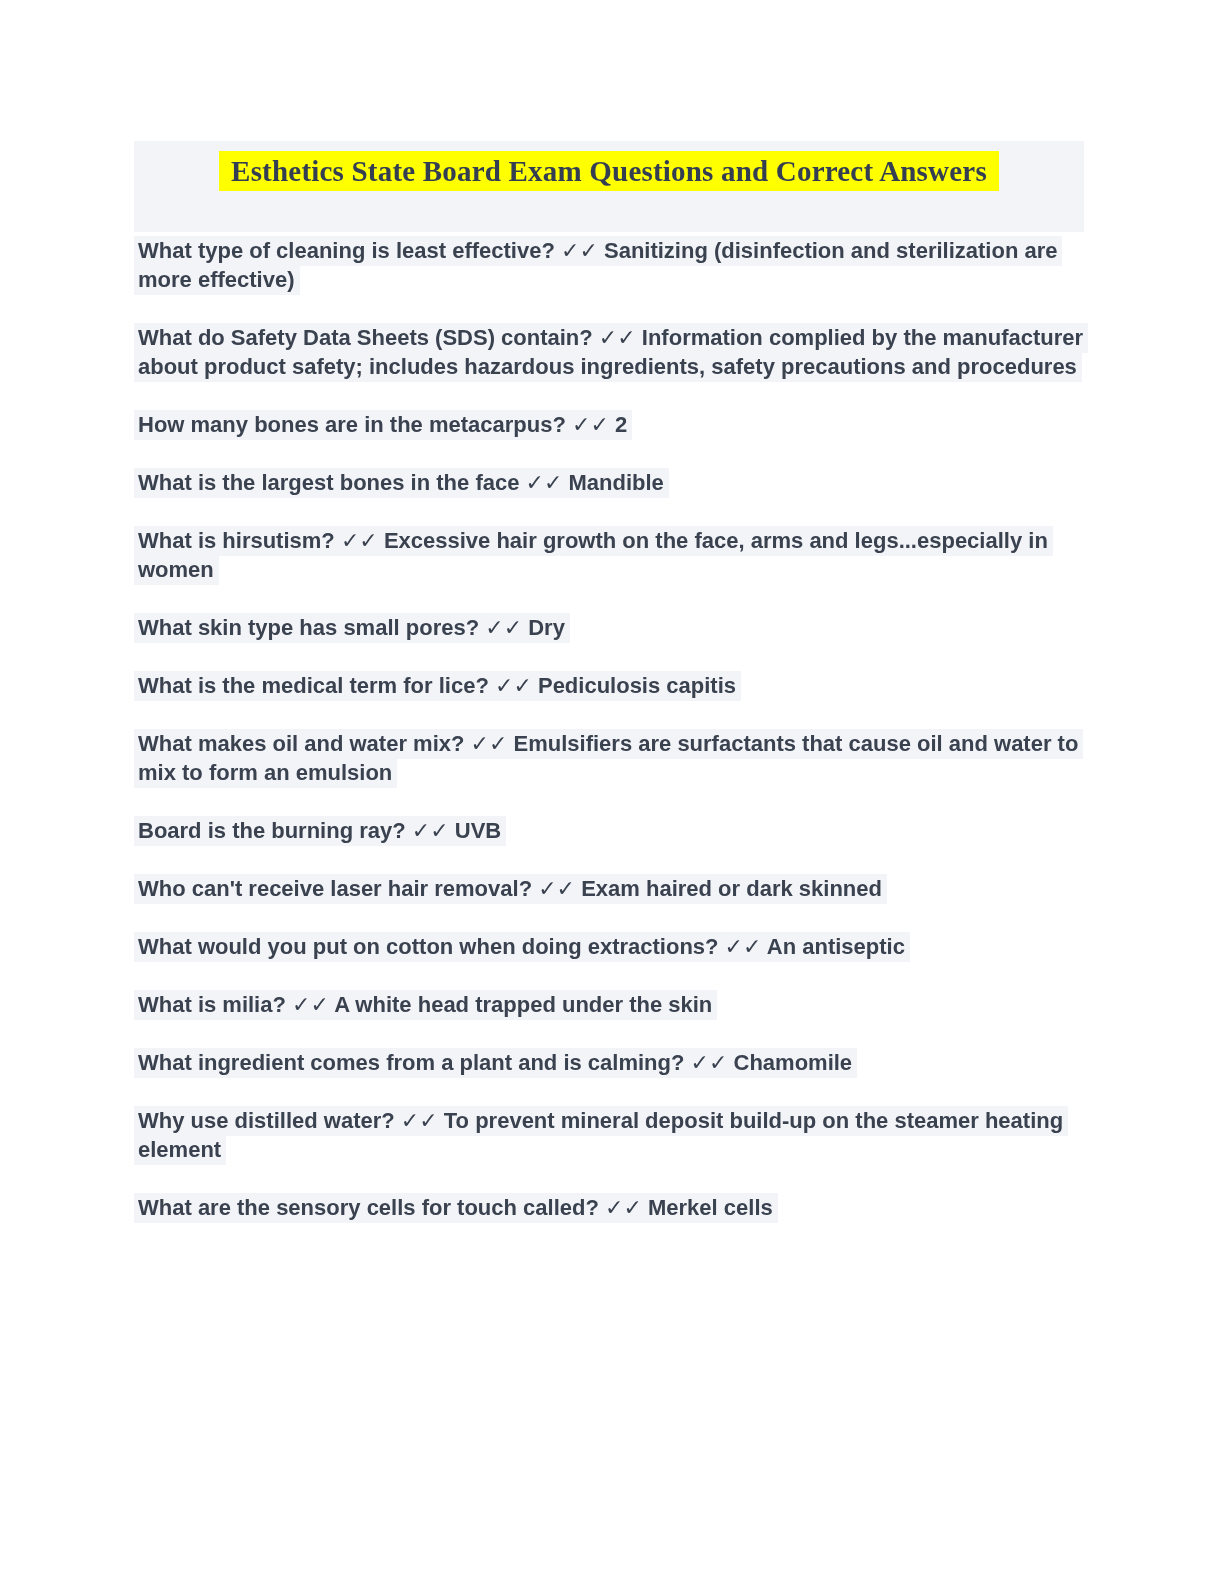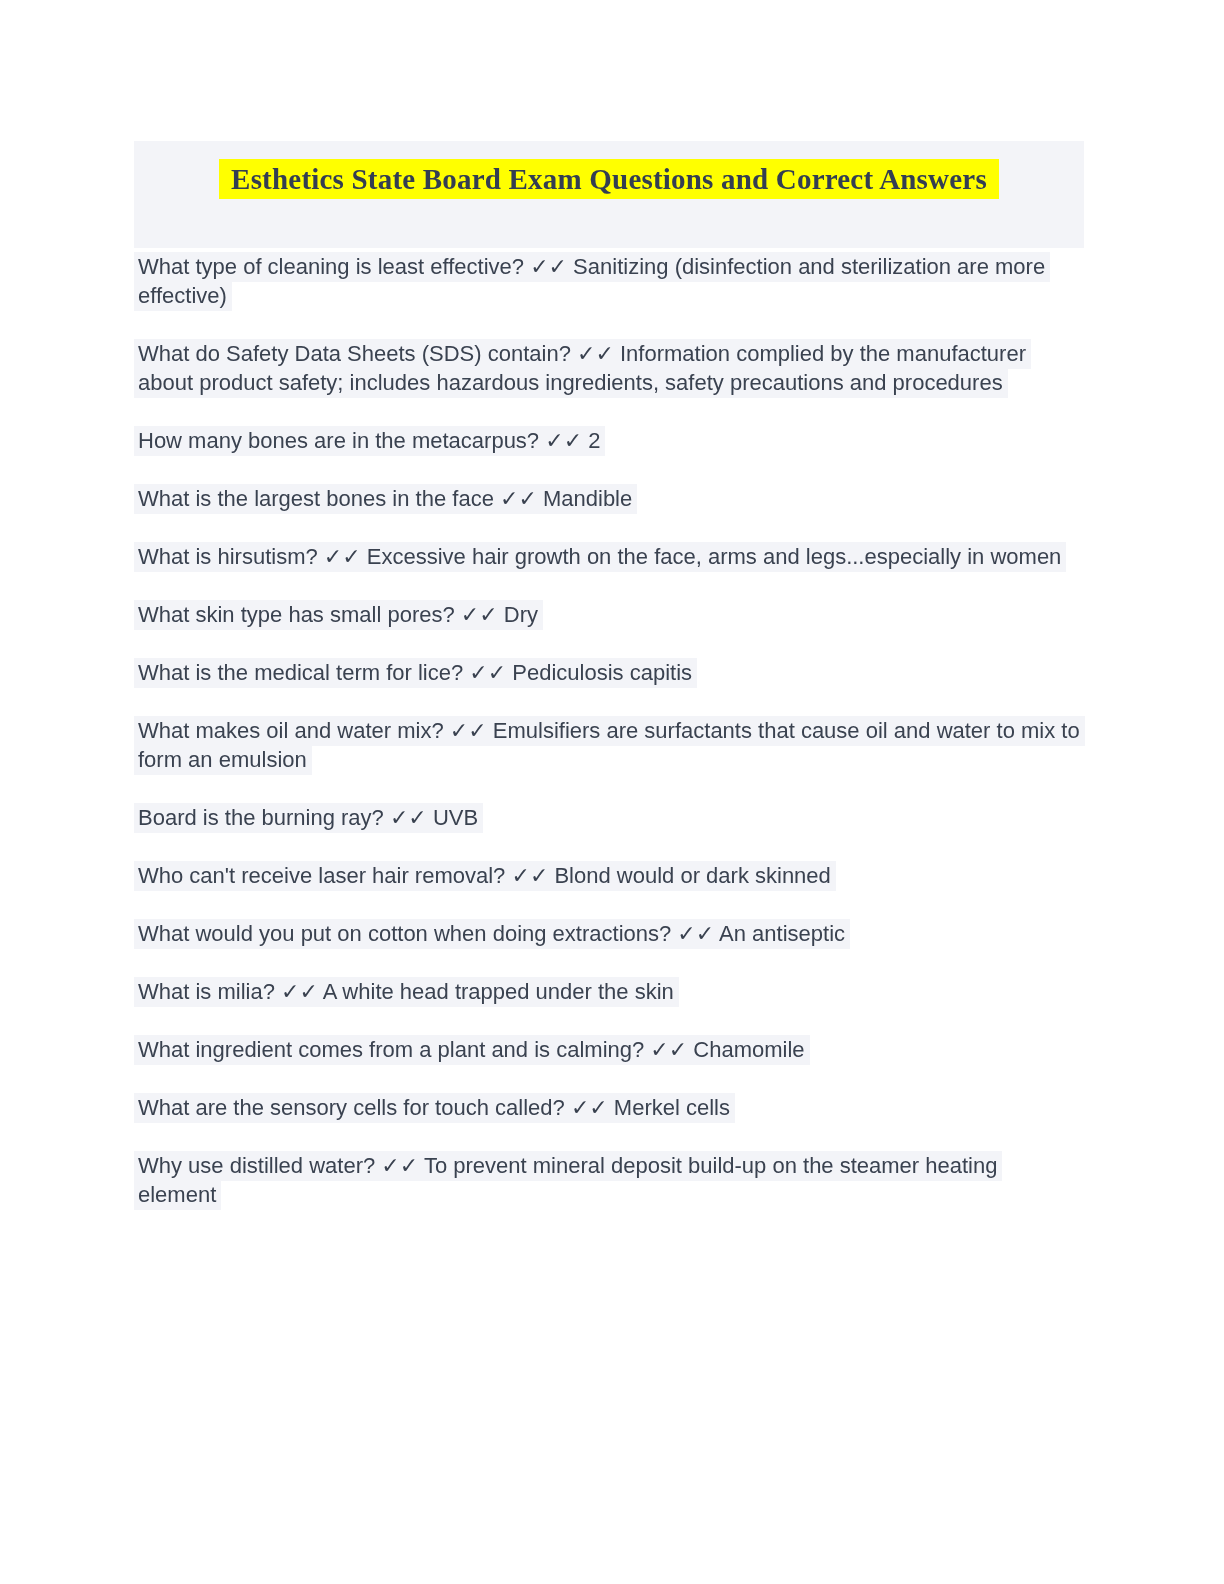--- a/index.html
+++ b/index.html
@@ -18,33 +18,34 @@
     left: 134px;
     top: 141px;
     width: 950px;
   }
   .title-block {
     background: #f3f4f8;
     text-align: center;
     padding: 2px 0 33px 0;
   }
   .doc-title {
-    margin: 16px;
+    margin: 8px;
     display: inline-block;
     font-family: "Liberation Serif", "DejaVu Serif", serif;
     font-weight: bold;
     font-size: 29px;
     line-height: 40px;
     color: #333e52;
     background: #ffff00;
     padding: 0 12px;
     letter-spacing: 0.2px;
   }
   .qa-list {
     margin-top: 4px;
+    font-weight: bold;
   }
   .qa {
     margin: 0 0 29px 0;
     font-size: 22px;
     line-height: 29px;
     color: #3a4250;
   }
   .qa:last-child {
     margin-bottom: 0;
   }
@@ -78,25 +79,25 @@
       <p class="qa"><span class="hl">What skin type has small pores? ✓✓ Dry</span></p>
 
 
       <p class="qa"><span class="hl">What is the medical term for lice? ✓✓ Pediculosis capitis</span></p>
 
       <p class="qa"><span class="hl">What makes oil and water mix? ✓✓ Emulsifiers are surfactants that cause oil and water to mix to form an emulsion</span></p>
 
       <p class="qa"><span class="hl">Board is the burning ray? ✓✓ UVB</span></p>
 
 
-      <p class="qa"><span class="hl">Who can't receive laser hair removal? ✓✓ Blond would or dark skinned</span></p>
+      <p class="qa"><span class="hl">Who can't receive laser hair removal? ✓✓ Exam haired or dark skinned</span></p>
 
       <p class="qa"><span class="hl">What would you put on cotton when doing extractions? ✓✓ An antiseptic</span></p>
 
       <p class="qa"><span class="hl">What is milia? ✓✓ A white head trapped under the skin</span></p>
 
       <p class="qa"><span class="hl">What ingredient comes from a plant and is calming? ✓✓ Chamomile</span></p>
 
+      <p class="qa"><span class="hl">Why use distilled water? ✓✓ To prevent mineral deposit build-up on the steamer heating element</span></p>
+
       <p class="qa"><span class="hl">What are the sensory cells for touch called? ✓✓ Merkel cells</span></p>
-
-      <p class="qa"><span class="hl">Why use distilled water? ✓✓ To prevent mineral deposit build-up on the steamer heating element</span></p>
     </div>
 </div>
 
 </body></html>

